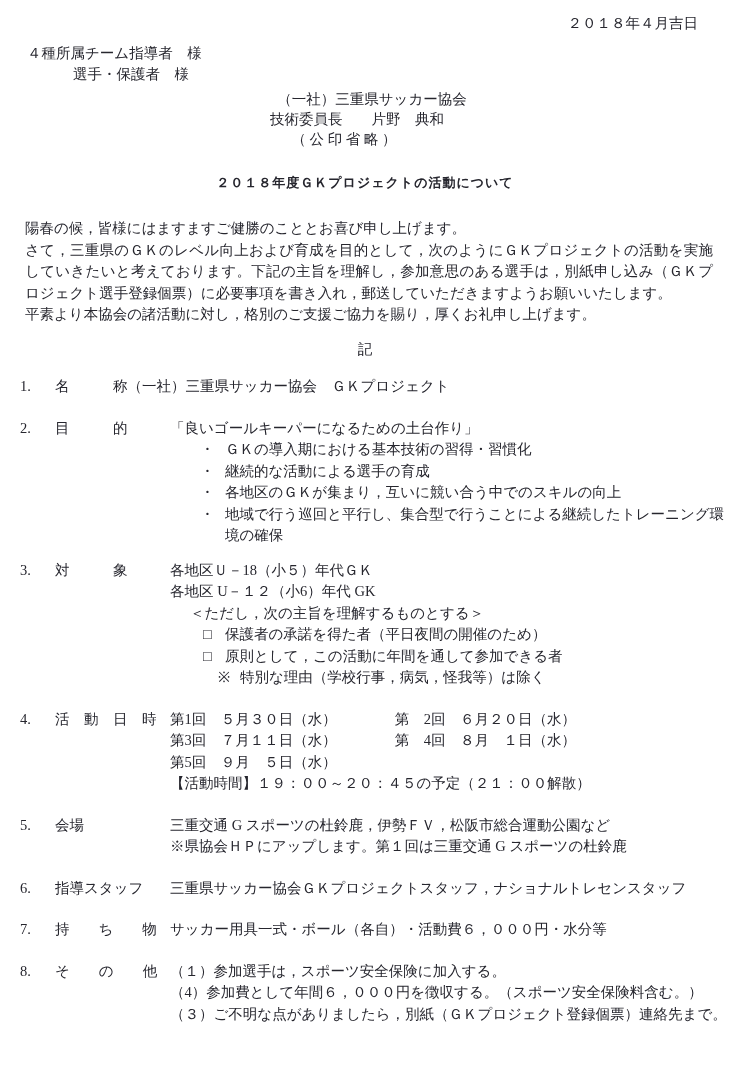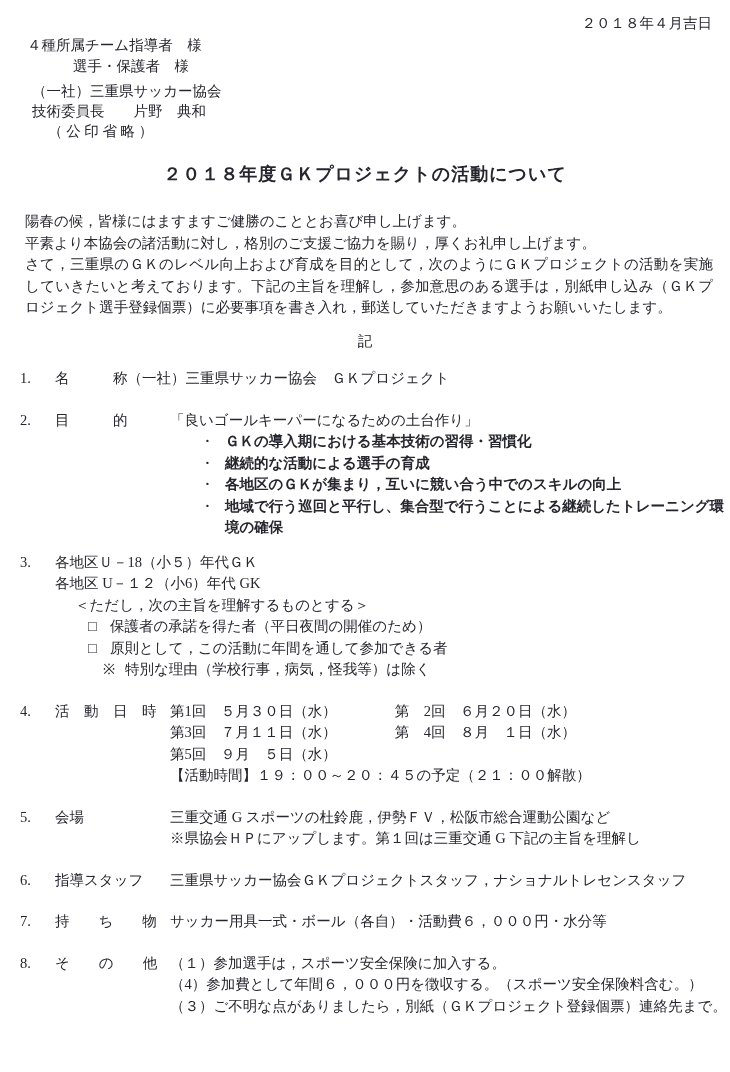--- a/index.html
+++ b/index.html
@@ -8,47 +8,47 @@
     width:730px;height:1072px;
     margin:0 auto;
     background:#ffffff;
     color:#26262e;
     font-family:"Liberation Serif","DejaVu Serif",serif;
     font-size:14.5px;
     line-height:21.5px;
     overflow:hidden;
     box-sizing:border-box;
   }
-  .date-line{padding-top:13px;padding-right:18px;text-align:right;}
-  .addressee-block{margin-top:0;margin-left:27px;}
+  .date-line{padding-top:13px;padding-right:32px;text-align:right;}
+  .addressee-block{margin-top:8px;margin-left:27px;}
   .addressee-line2{margin-left:46px;}
-  .sender-block{margin-top:3px;text-align:left;line-height:20px;margin-left:32px;}
+  .sender-block{margin-top:3px;text-align:center;line-height:20px;margin-left:32px;}
   .sender-org{padding-right:18px;}
   .sender-title{padding-right:48px;}
   .sender-seal{padding-right:90px;padding-left:16px;}
   .doc-title{
     margin-top:23px;
     text-align:center;
-    font-size:18px;
+    font-size:13px;
     font-weight:600;
     letter-spacing:1px;
   }
-  .greeting-block{margin:26px 17px 0 25px;text-align:justify;}
+  .greeting-block{margin:26px 17px 0 25px;text-align:justify;font-family:Liberation Mono, monospace;}
   .ki-marker{margin-top:12px;text-align:center;}
   .items{margin-top:16px;}
   .item{display:flex;margin-bottom:20px;}
   .item-2{margin-bottom:13px;}
   .num{flex:0 0 35px;padding-left:20px;box-sizing:content-box;width:15px;flex-basis:auto;min-width:35px;}
   .num{flex:0 0 auto;width:35px;padding-left:20px;box-sizing:border-box;padding-left:0;margin-left:20px;width:35px;}
   .label{flex:0 0 115px;white-space:pre;}
   .item-1 .label{flex:0 0 auto;}
   .content{flex:1;}
   .bullet-row{display:flex;padding-left:30px;}
   .bullet-glyph{flex:0 0 25px;}
-  .bullet-text{flex:1;font-weight:bold;}
+  .bullet-text{flex:1;}
   .condition-line{padding-left:20px;}
   .check-row{display:flex;padding-left:33px;}
   .check-glyph{flex:0 0 22px;}
   .check-text{flex:1;}
   .note-row{display:flex;padding-left:48px;}
   .note-glyph{flex:0 0 22px;}
   .note-text{flex:1;}
   .sched-line,.content-line{white-space:pre-wrap;}
 </style>
 </head>
@@ -66,22 +66,22 @@
   <div class="sender-block">
     <div class="sender-org">（一社）三重県サッカー協会</div>
     <div class="sender-title">技術委員長　　片野　典和</div>
     <div class="sender-seal">（ 公 印 省 略 ）</div>
   </div>
 
   <div class="doc-title">２０１８年度ＧＫプロジェクトの活動について</div>
 
   <div class="greeting-block">
     <div>陽春の候，皆様にはますますご健勝のこととお喜び申し上げます。</div>
+    <div>さて，三重県のＧＫのレベル向上および育成を目的として，次のようにＧＫプロジェクトの活動を実施していきたいと考えております。下記の主旨を理解し，参加意思のある選手は，別紙申し込み（ＧＫプロジェクト選手登録個票）に必要事項を書き入れ，郵送していただきますようお願いいたします。</div>
     <div>平素より本協会の諸活動に対し，格別のご支援ご協力を賜り，厚くお礼申し上げます。</div>
-    <div>さて，三重県のＧＫのレベル向上および育成を目的として，次のようにＧＫプロジェクトの活動を実施していきたいと考えております。下記の主旨を理解し，参加意思のある選手は，別紙申し込み（ＧＫプロジェクト選手登録個票）に必要事項を書き入れ，郵送していただきますようお願いいたします。</div>
   </div>
 
   <div class="ki-marker">記</div>
 
   <div class="items">
 
     <div class="item item-1">
       <span class="num">1.</span>
       <span class="label">名　　　称</span>
       <span class="content"><span class="content-line">（一社）三重県サッカー協会　ＧＫプロジェクト</span></span>
@@ -106,20 +106,21 @@
         </div>
         <div class="bullet-row">
           <span class="bullet-glyph">・</span>
           <span class="bullet-text">地域で行う巡回と平行し、集合型で行うことによる継続したトレーニング環境の確保</span>
         </div>
       </span>
     </div>
 
     <div class="item item-3">
       <span class="num">3.</span>
+      <span class="label">対　　　象</span>
       <span class="content">
         <div class="content-line">各地区Ｕ－18（小５）年代ＧＫ</div>
         <div class="content-line">各地区 U－１２（小6）年代 GK</div>
         <div class="condition-line">＜ただし，次の主旨を理解するものとする＞</div>
         <div class="check-row">
           <span class="check-glyph">□</span>
           <span class="check-text">保護者の承諾を得た者（平日夜間の開催のため）</span>
         </div>
         <div class="check-row">
           <span class="check-glyph">□</span>
@@ -141,21 +142,21 @@
         <div class="sched-line">第5回　９月　５日（水）</div>
         <div class="content-line">【活動時間】１９：００～２０：４５の予定（２１：００解散）</div>
       </span>
     </div>
 
     <div class="item item-5">
       <span class="num">5.</span>
       <span class="label">会場</span>
       <span class="content">
         <div class="content-line">三重交通 G スポーツの杜鈴鹿，伊勢ＦＶ，松阪市総合運動公園など</div>
-        <div class="content-line">※県協会ＨＰにアップします。第１回は三重交通 G 下記の主旨を理解し</div>
+        <div class="content-line">※県協会ＨＰにアップします。第１回は三重交通 G スポーツの杜鈴鹿</div>
       </span>
     </div>
 
     <div class="item item-6">
       <span class="num">6.</span>
       <span class="label">指導スタッフ</span>
       <span class="content"><span class="content-line">三重県サッカー協会ＧＫプロジェクトスタッフ，ナショナルトレセンスタッフ</span></span>
     </div>
 
     <div class="item item-7">

